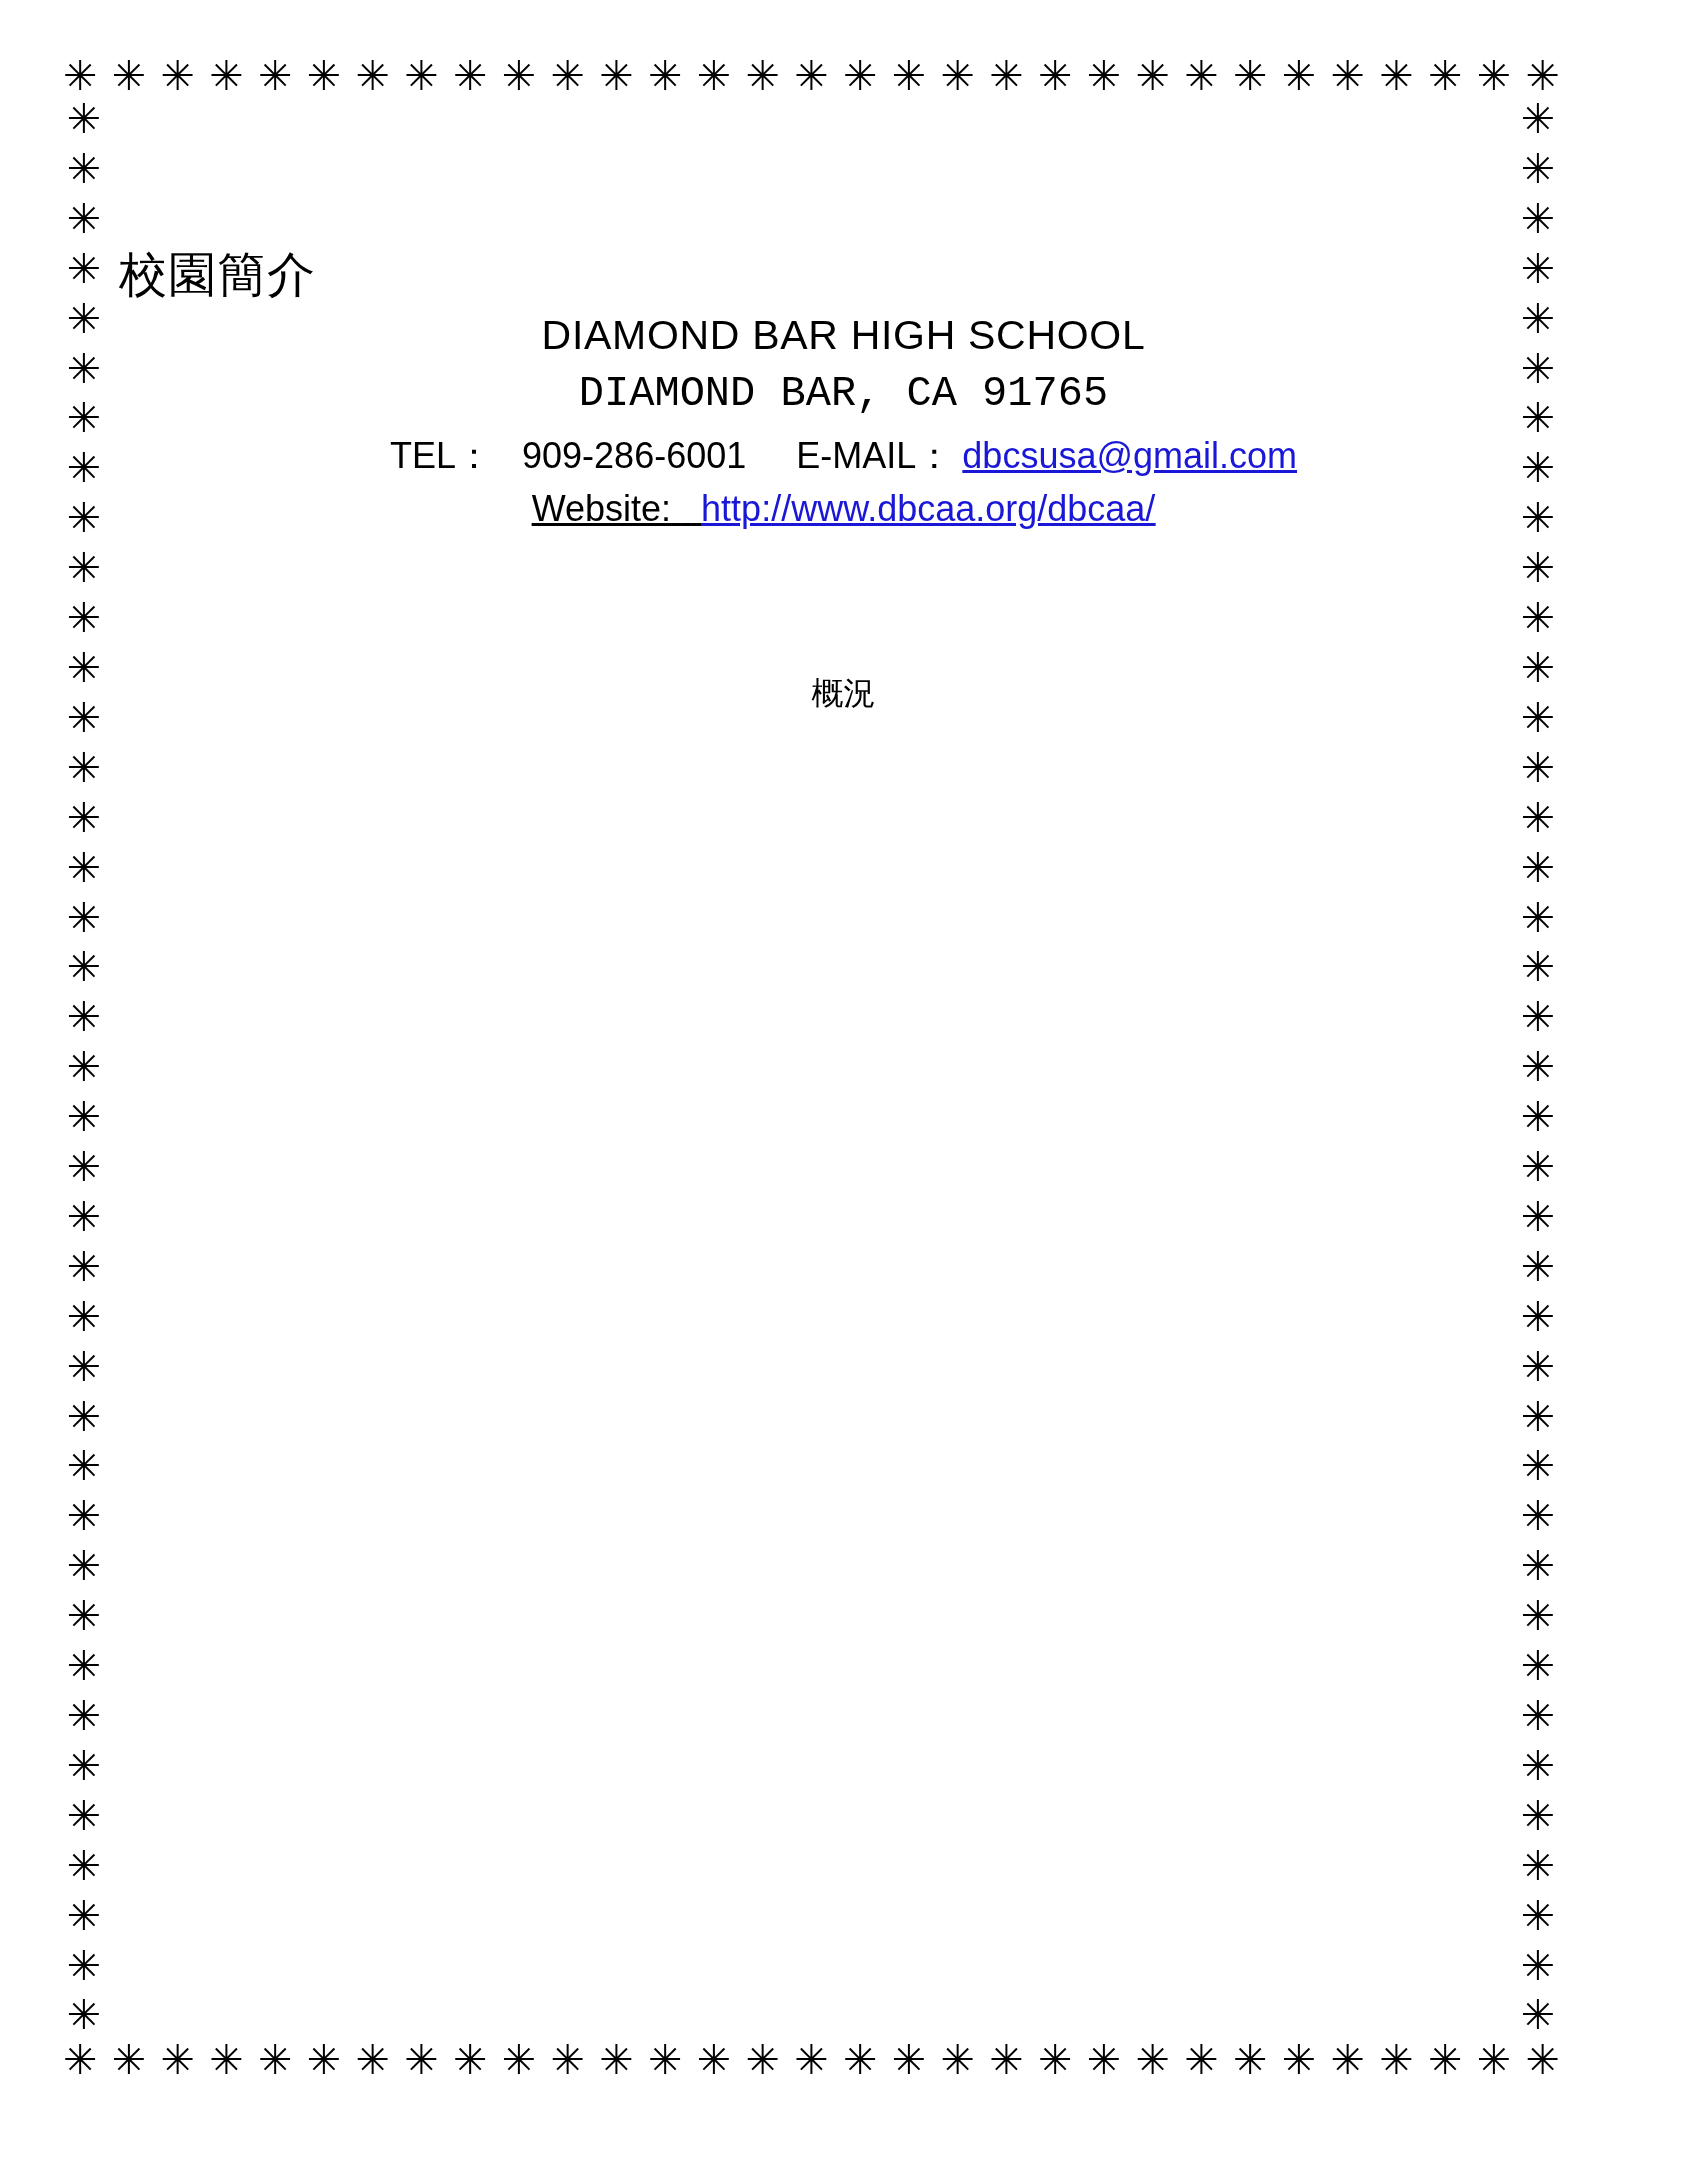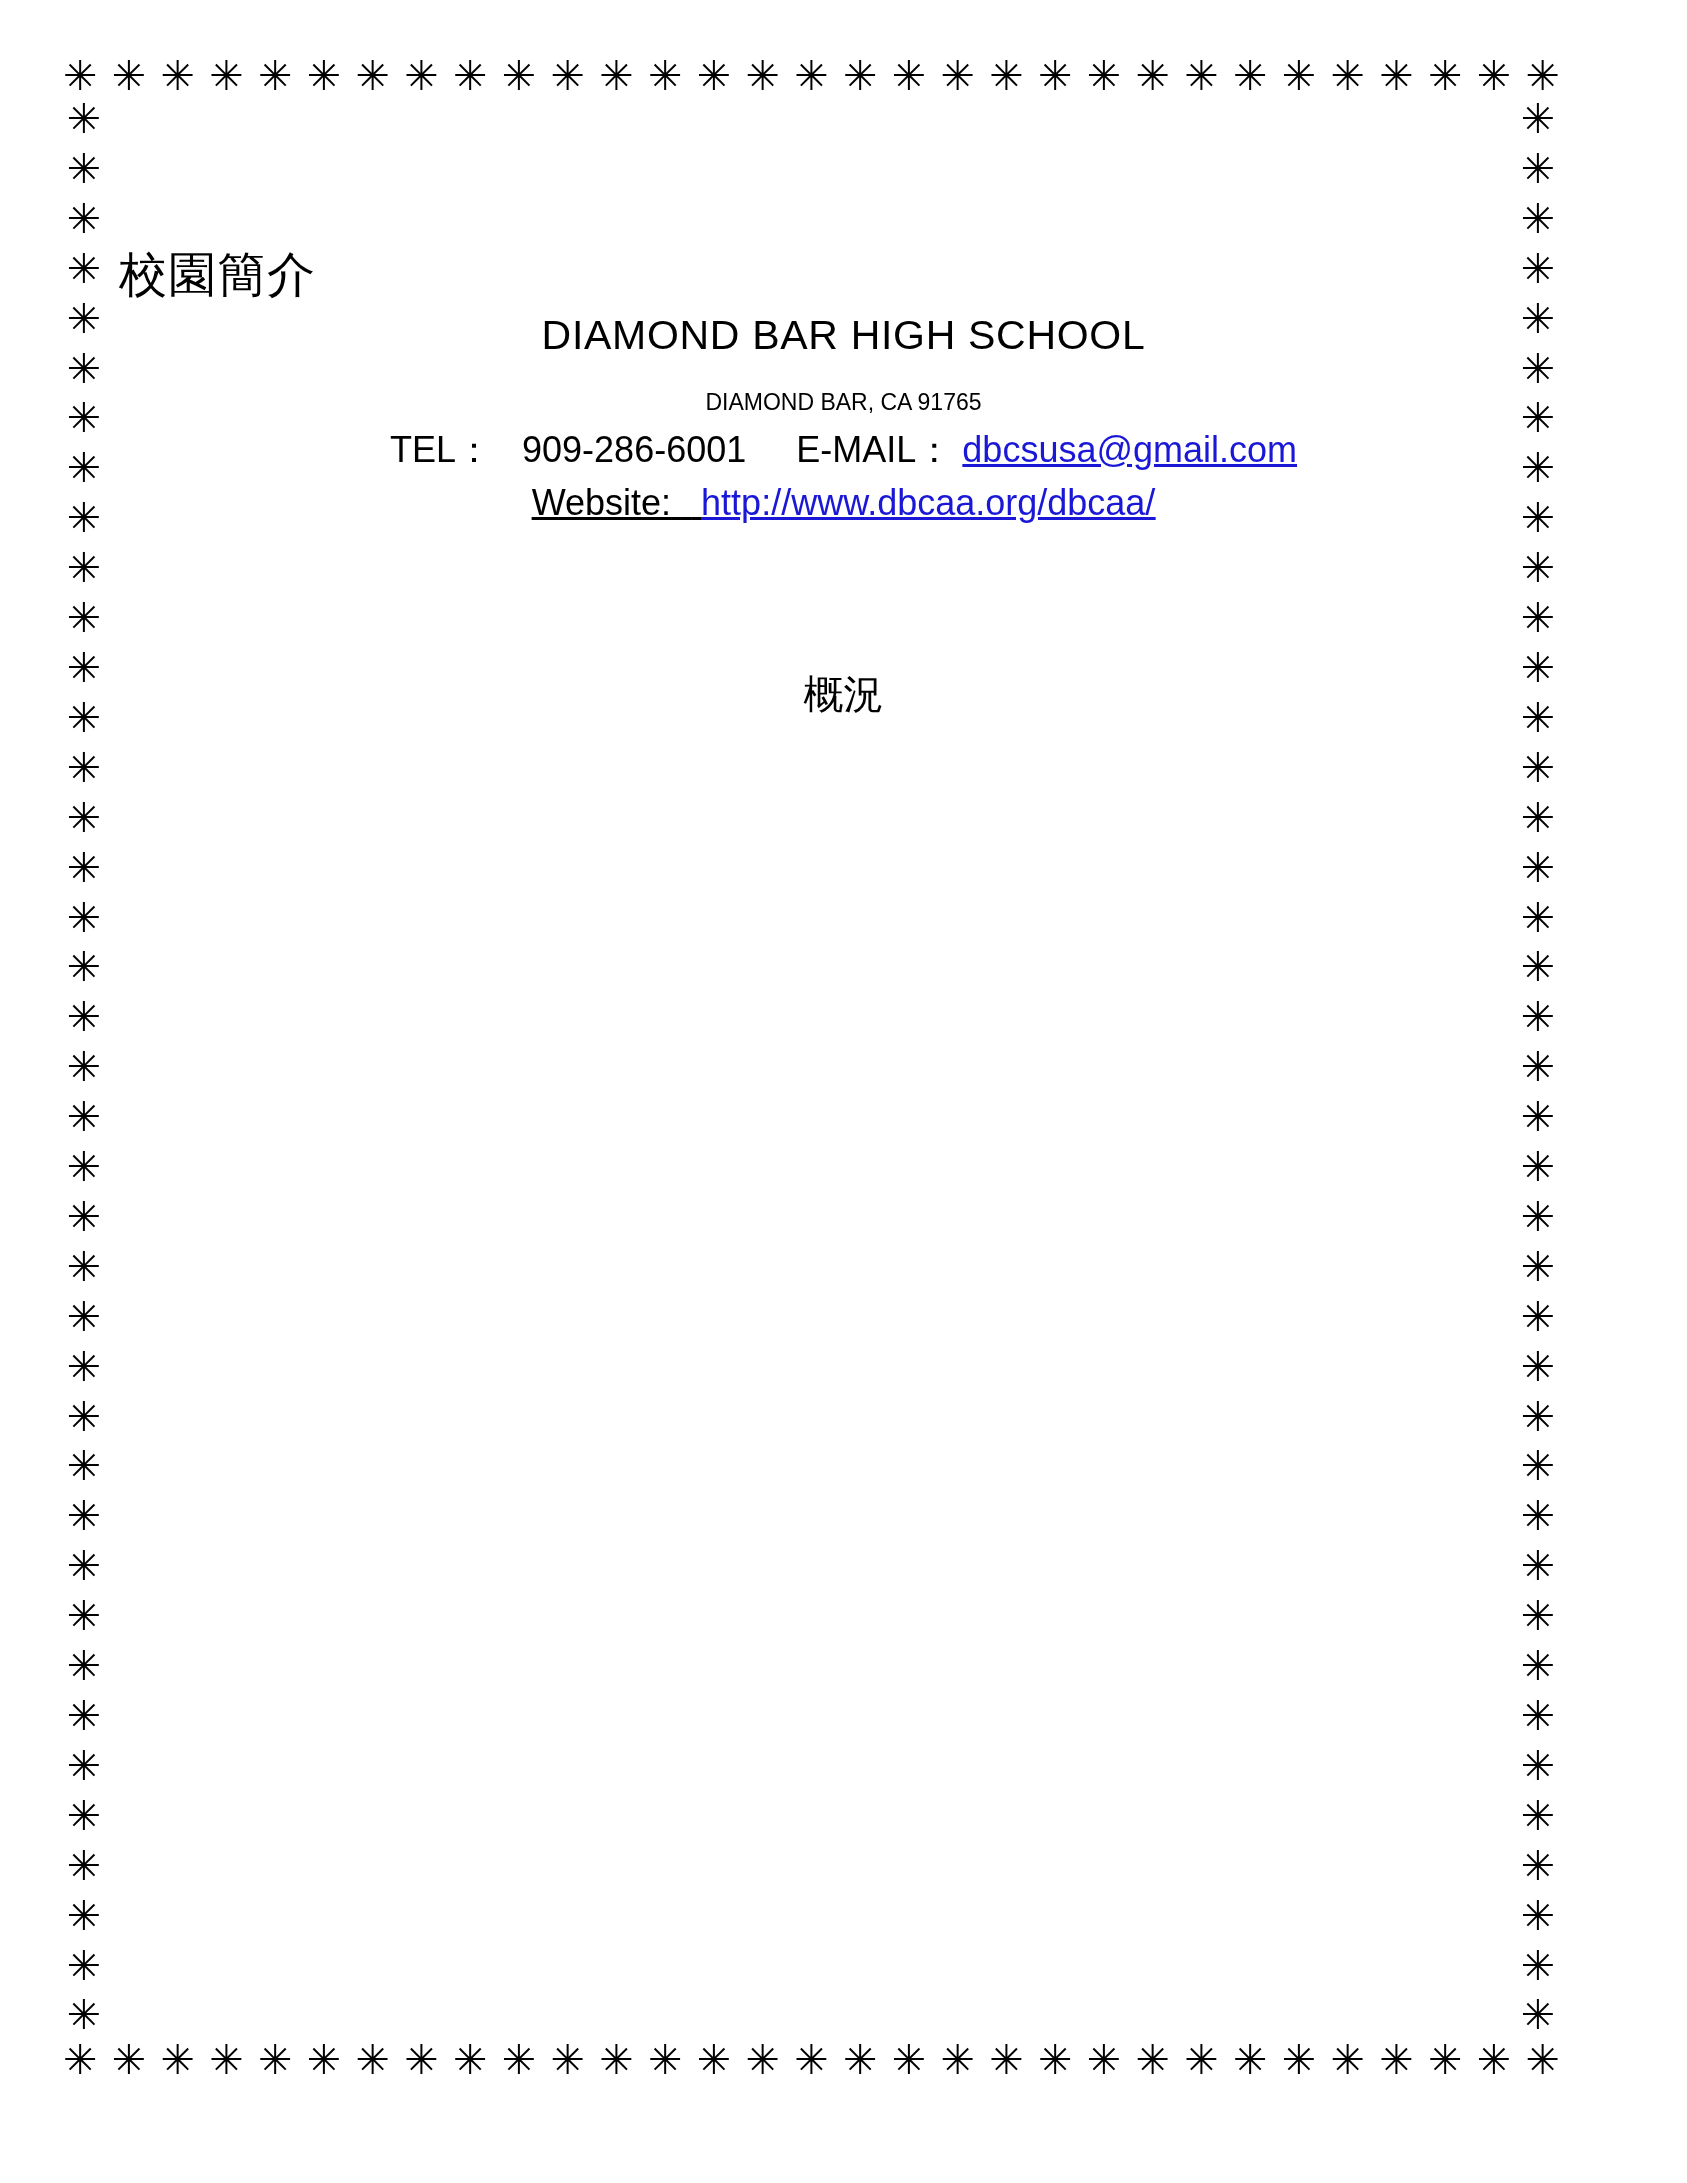--- a/index.html
+++ b/index.html
@@ -98,24 +98,24 @@
   }
   .addr1 {
     text-align: center;
     font-family: "Liberation Sans", sans-serif;
     font-size: 33px;
     line-height: 1.4;
     margin-top: 13.2px;
   }
   .addr2 {
     text-align: center;
-    font-family: Liberation Sans, sans-serif;
-    font-size: 23px;
+    font-family: Liberation Mono, monospace;
+    font-size: 42px;
     line-height: 1.4;
-    margin-top: 24px;
+    margin-top: 3px;
   }
   .contact {
     text-align: center;
     font-family: "Liberation Sans", sans-serif;
     font-size: 36px;
     line-height: 1.35;
     margin-top: 8px;
   }
   .website {
     text-align: center;
@@ -126,21 +126,21 @@
     text-decoration: underline;
   }
   a.link {
     color: #1a18d6;
     text-decoration: underline;
   }
 
   .section-heading {
     text-align: center;
     font-family: Liberation Serif, serif;
-    font-size: 40px;
+    font-size: 32px;
     margin-top: 139px;
   }
 
   .body-para {
     margin-top: 46px;
     font-family: "DejaVu Sans", sans-serif;
     font-size: 32px;
     line-height: 2.0;
     text-align: justify;
     text-justify: inter-character;

